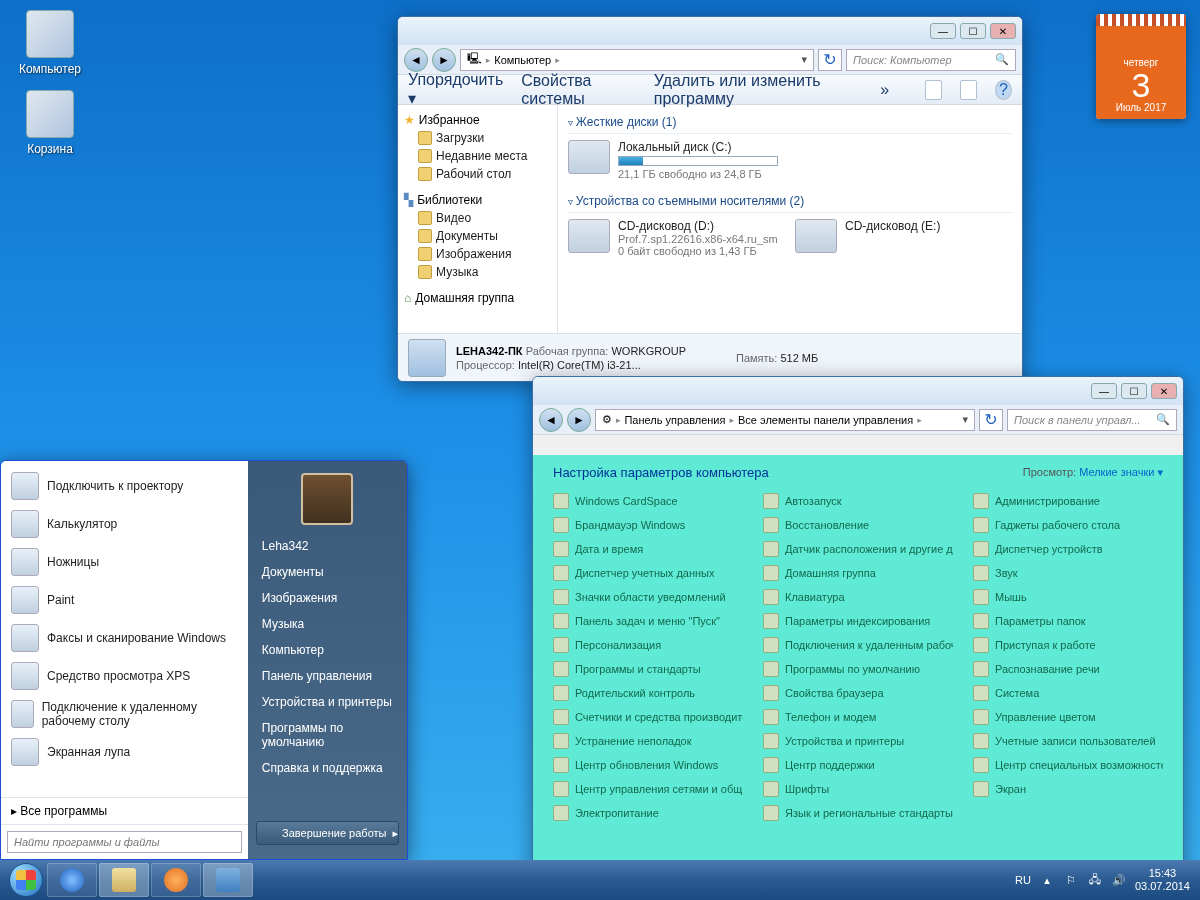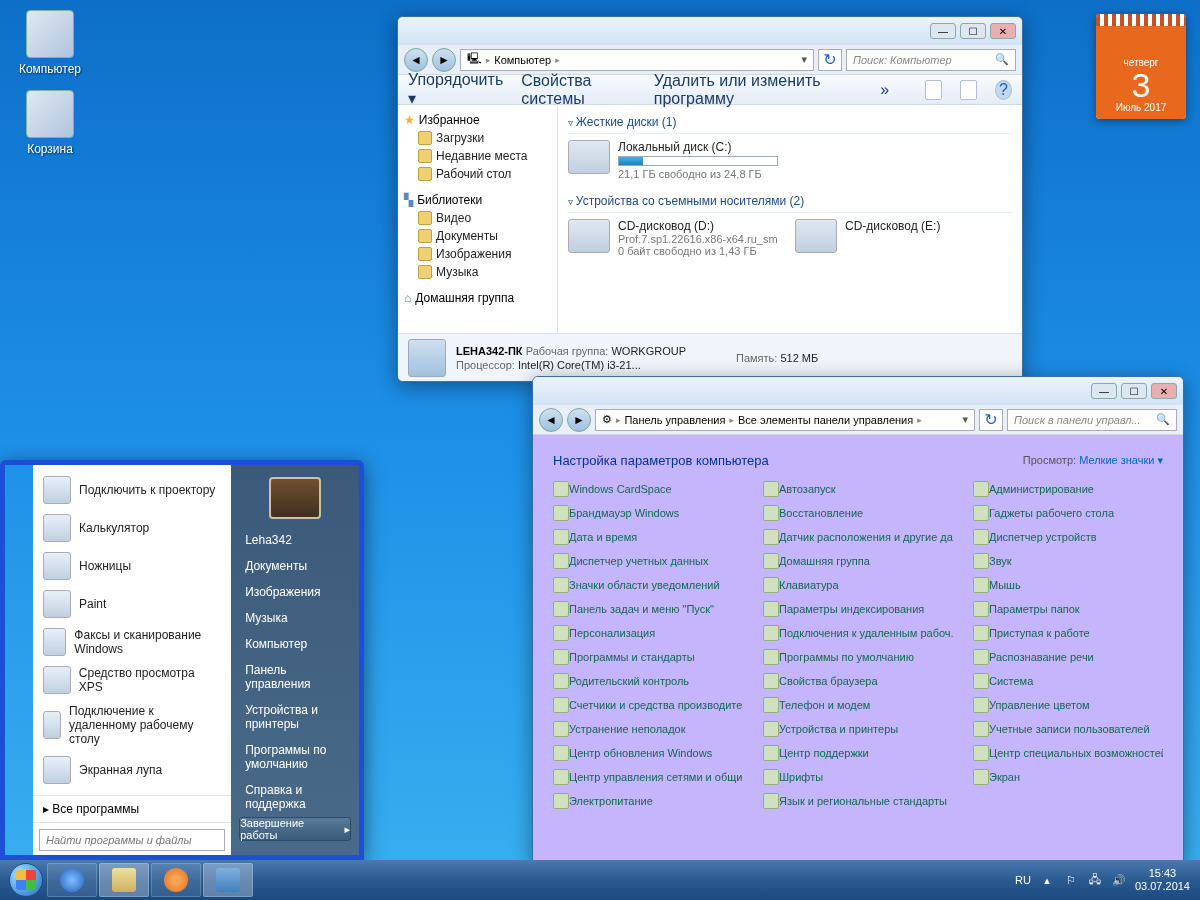--- a/index.html
+++ b/index.html
@@ -43,29 +43,29 @@
 .drive-info .name { color:#222; }
 .drive-info .bar { width:160px; height:10px; border:1px solid #9ab; background:#fff; margin:2px 0; }
 .drive-info .bar .fill { height:100%; background:linear-gradient(#4ab0e0,#2080c0); }
 .drive-info .free { color:#777; font-size:11px; }
 .details-pane { height:48px; background:#f0f5fb; border-top:1px solid #d8e0e8; display:flex; align-items:center; padding:4px 10px; gap:10px; font-size:11px; }
 .details-pane .pc-icon { width:38px; height:38px; background:linear-gradient(#d0e0f0,#a0c0e0); border:1px solid #9ab; border-radius:3px; }
 .details-pane .col { display:flex; flex-direction:column; gap:2px; }
 .details-pane .lbl { color:#666; }
 .details-pane .val { color:#222; }
 
-.cp-body { background:#c4b5fd; height:430px; padding:18px 20px; overflow:hidden; }
+.cp-body { background:#5eead4; height:430px; padding:10px 20px; overflow:hidden;margin-top:20px; }
 .cp-title { font-size:13px; color:#003399; margin-bottom:12px; display:flex; align-items:center; }
 .cp-title .view { margin-left:auto; font-size:11px; color:#555; }
 .cp-title .view a { color:#0066cc; cursor:pointer; }
 .cp-grid { display:grid; grid-template-columns:repeat(3,1fr); gap:6px 20px; font-size:11px; }
-.cp-item { display:flex; align-items:center; cursor:pointer; color:#13694e; padding:1px 0; white-space:nowrap; overflow:hidden; text-overflow:ellipsis; }
+.cp-item { display:flex; align-items:center; gap:6px; cursor:pointer; color:#13694e; padding:1px 0; white-space:nowrap; overflow:hidden; text-overflow:ellipsis; }
 .cp-item .cico { width:16px; height:16px; background:#d0e0c0; border:1px solid #90b080; border-radius:2px; flex-shrink:0; }
 
-.start-menu { position:absolute; left:0; bottom:40px; width:364px; height:400px; display:flex; border:5px solid #1d4ed8; border-radius:6px 6px 0 0; overflow:hidden; box-shadow:0 4px 20px rgba(0,0,0,.5);padding-left:28px; }
+.start-menu { position:absolute; left:0; bottom:40px; width:408px; height:400px; display:flex; border:1px solid #1d4ed8; border-radius:6px 6px 0 0; overflow:hidden; box-shadow:0 4px 20px rgba(0,0,0,.5); }
 .sm-left { width:248px; background:#fff; display:flex; flex-direction:column; }
 .sm-programs { flex:1; padding:6px 4px; }
 .sm-prog { display:flex; align-items:center; gap:8px; padding:5px 6px; font-size:12px; cursor:pointer; color:#222; }
 .sm-prog .pico { width:28px; height:28px; background:linear-gradient(#e8f0f8,#c0d0e0); border:1px solid #aab; border-radius:3px; }
 .sm-all { padding:6px 10px; font-size:12px; border-top:1px solid #e0e4e8; cursor:pointer; }
 .sm-search { padding:6px; border-top:1px solid #e0e4e8; }
 .sm-search input { width:100%; height:22px; border:1px solid #aab; padding:0 6px; font-size:11px; font-style:italic; color:#888; }
 .sm-right { width:160px; background:linear-gradient(to bottom,#3b5a7a,#4a6a8a); color:#fff; font-size:12px; padding:8px 0; display:flex; flex-direction:column; }
 .sm-avatar { width:52px; height:52px; margin:4px auto 8px; background:linear-gradient(#705030,#403020); border:2px solid #d0c0a0; border-radius:4px; }
 .sm-ritem { padding:6px 14px; cursor:pointer; }

